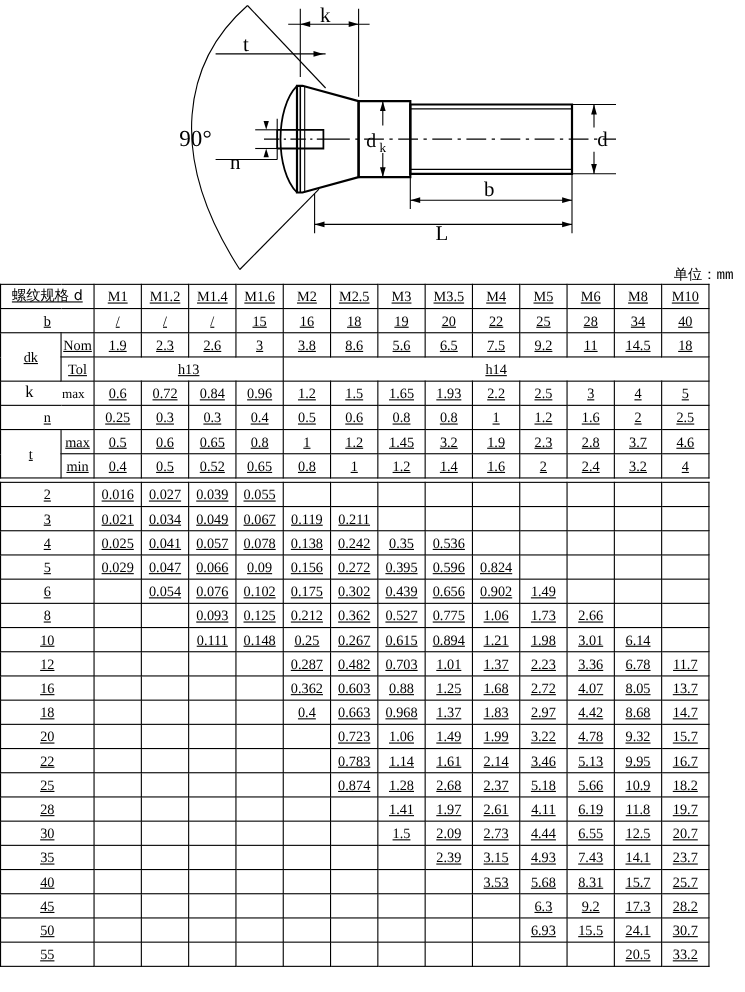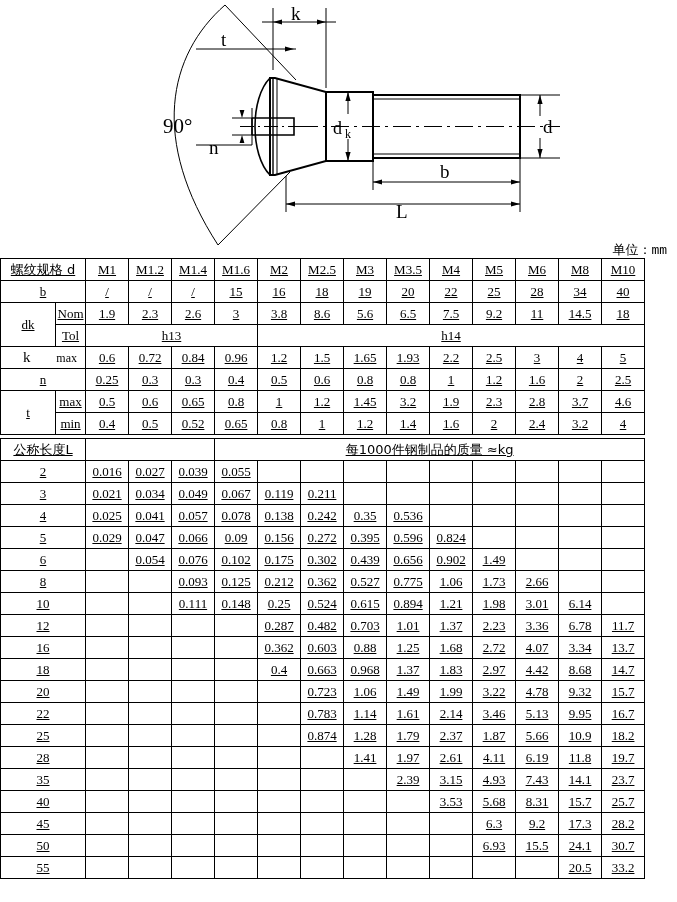--- a/index.html
+++ b/index.html
@@ -337,25 +337,20 @@
         <col style="width:43px">
         <col style="width:43px">
       <col style="width:43px">
         <col style="width:43px">
         <col style="width:43px">
         <col style="width:43px">
       <col style="width:43px">
     </colgroup>
     <tbody id="mass-body">
         <tr>
-          <td class="cn-hdr">公称长度L</td>
-          <td colspan="3"></td>
-          <td class="cn-hdr" colspan="10">每1000件钢制品的质量 ≈kg</td>
-        </tr>
-        <tr>
           <td>2</td>
           <td>0.016</td>
           <td>0.027</td>
           <td>0.039</td>
           <td>0.055</td>
           <td class="empty"></td>
           <td class="empty"></td>
           <td class="empty"></td>
           <td class="empty"></td>
           <td class="empty"></td>
@@ -444,21 +439,21 @@
           <td class="empty"></td>
           <td class="empty"></td>
         </tr>
         <tr>
           <td>10</td>
           <td class="empty"></td>
           <td class="empty"></td>
           <td>0.111</td>
           <td>0.148</td>
           <td>0.25</td>
-          <td>0.524</td>
+          <td>0.267</td>
           <td>0.615</td>
           <td>0.894</td>
           <td>1.21</td>
           <td>1.98</td>
           <td>3.01</td>
           <td>6.14</td>
           <td class="empty"></td>
         </tr>
         <tr>
           <td>12</td>
@@ -482,21 +477,21 @@
           <td class="empty"></td>
           <td class="empty"></td>
           <td class="empty"></td>
           <td>0.362</td>
           <td>0.603</td>
           <td>0.88</td>
           <td>1.25</td>
           <td>1.68</td>
           <td>2.72</td>
           <td>4.07</td>
-          <td>3.34</td>
+          <td>8.05</td>
           <td>13.7</td>
         </tr>
         <tr>
           <td>18</td>
           <td class="empty"></td>
           <td class="empty"></td>
           <td class="empty"></td>
           <td class="empty"></td>
           <td>0.4</td>
           <td>0.663</td>
@@ -542,23 +537,23 @@
         </tr>
         <tr>
           <td>25</td>
           <td class="empty"></td>
           <td class="empty"></td>
           <td class="empty"></td>
           <td class="empty"></td>
           <td class="empty"></td>
           <td>0.874</td>
           <td>1.28</td>
-          <td>1.79</td>
+          <td>2.68</td>
           <td>2.37</td>
-          <td>1.87</td>
+          <td>5.18</td>
           <td>5.66</td>
           <td>10.9</td>
           <td>18.2</td>
         </tr>
         <tr>
           <td>28</td>
           <td class="empty"></td>
           <td class="empty"></td>
           <td class="empty"></td>
           <td class="empty"></td>
@@ -566,20 +561,36 @@
           <td class="empty"></td>
           <td>1.41</td>
           <td>1.97</td>
           <td>2.61</td>
           <td>4.11</td>
           <td>6.19</td>
           <td>11.8</td>
           <td>19.7</td>
         </tr>
         <tr>
+          <td>30</td>
+          <td class="empty"></td>
+          <td class="empty"></td>
+          <td class="empty"></td>
+          <td class="empty"></td>
+          <td class="empty"></td>
+          <td class="empty"></td>
+          <td>1.5</td>
+          <td>2.09</td>
+          <td>2.73</td>
+          <td>4.44</td>
+          <td>6.55</td>
+          <td>12.5</td>
+          <td>20.7</td>
+        </tr>
+        <tr>
           <td>35</td>
           <td class="empty"></td>
           <td class="empty"></td>
           <td class="empty"></td>
           <td class="empty"></td>
           <td class="empty"></td>
           <td class="empty"></td>
           <td class="empty"></td>
           <td>2.39</td>
           <td>3.15</td>

